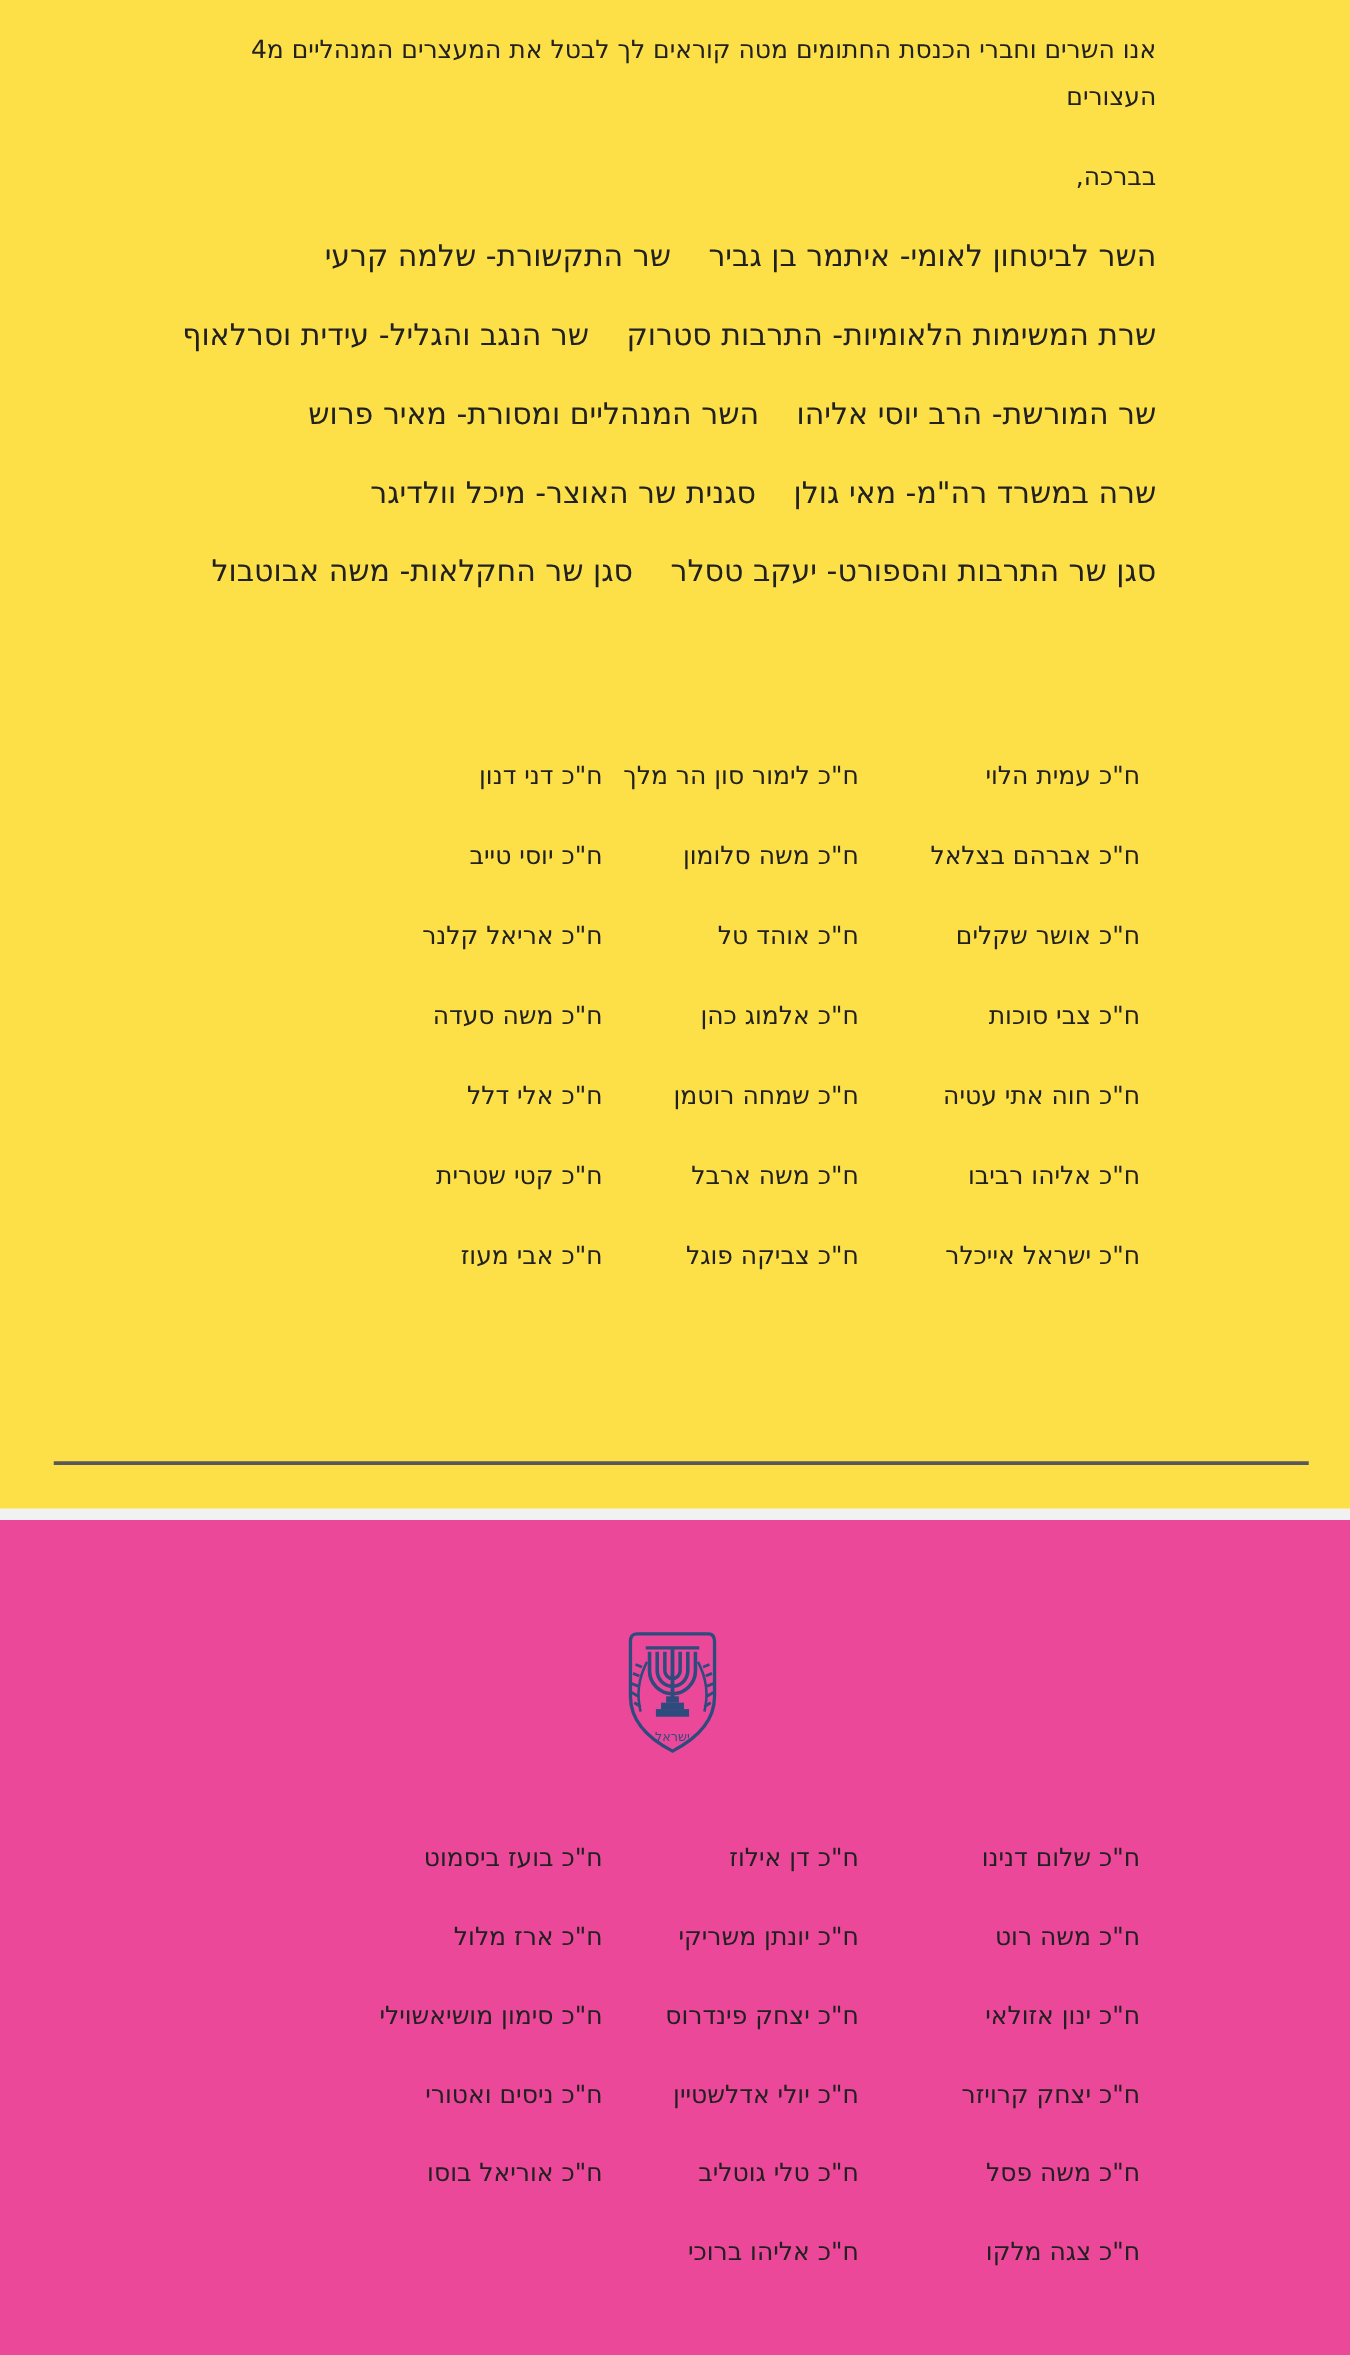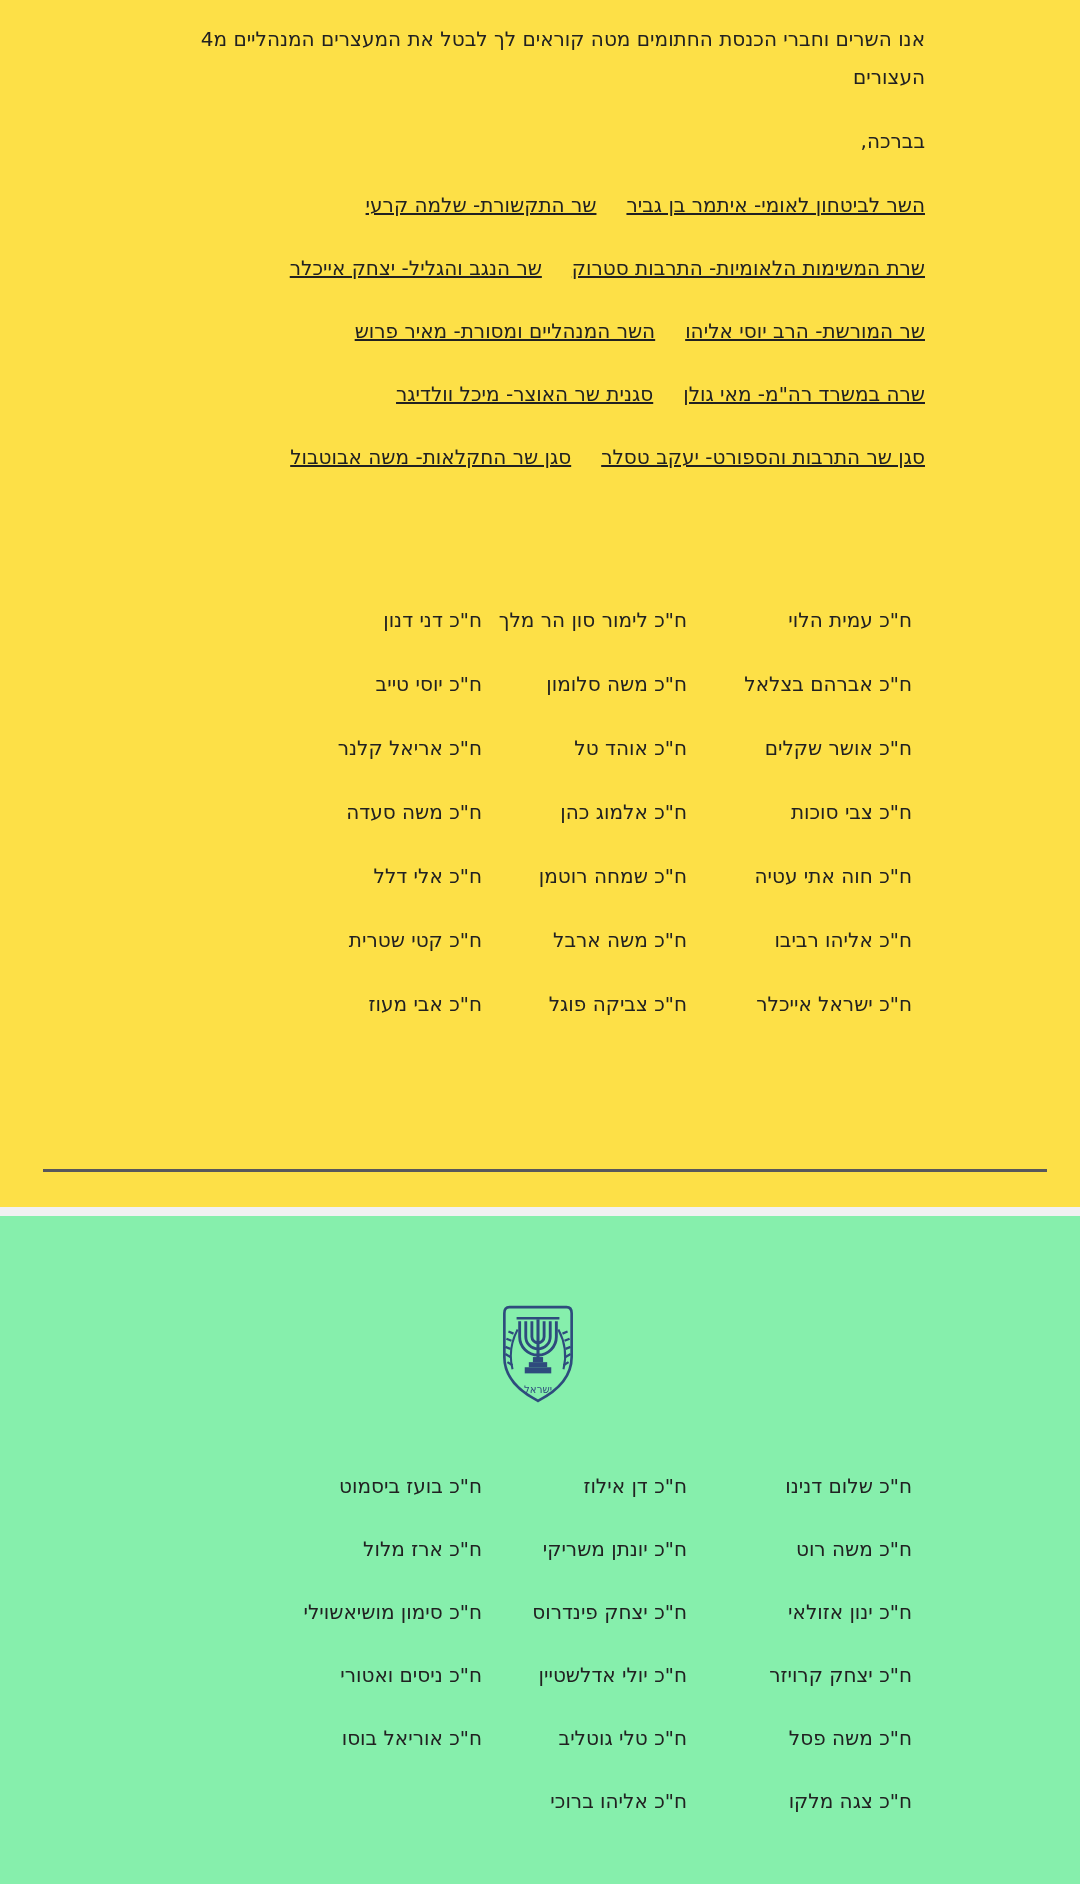--- a/index.html
+++ b/index.html
@@ -22,21 +22,21 @@
   .closing-word {
     position: absolute; top: 129px; right: 155px;
     font-size: 20px; text-align: left;
   }
   .ministers {
     position: absolute; top: 174px; right: 155px; left: 60px;
     text-align: right;
   }
   .minister-line {
     height: 63px; line-height: 63px;
-    font-size: 20px; white-space: nowrap; text-decoration: underline;
+    font-size: 24px; white-space: nowrap;
   }
   .minister-line .entry-right { margin-left: 30px; }
 
   table.mk-table {
     position: absolute; right: 168px;
     direction: rtl; border-collapse: collapse; table-layout: fixed;
   }
   table.mk-table td {
     font-size: 20px; text-align: right; vertical-align: middle;
     white-space: nowrap; padding: 0;
@@ -54,21 +54,21 @@
     background: #58585b;
   }
 
   
   .page-gap {
     position: absolute; top: 1207px; left: 0; width: 1080px; height: 9px;
     background: #f1f1f2;
   }
 
   
-  .page2 { position: absolute; top: 1216px; left: 0; width: 1080px; height: 668px; background: #86efac; }
+  .page2 { position: absolute; top: 1216px; left: 0; width: 1080px; height: 668px; background: #ec4899; }
 
   .emblem-wrap {
     position: absolute; top: 86px; left: 496px; width: 84px; height: 104px;
   }
   .emblem-wrap svg { width: 100%; height: 100%; display: block; }
 
   .mk-table-p2 { top: 238px; } 
 </style>
 </head>
 <body>
@@ -79,21 +79,21 @@
     <div>אנו השרים וחברי הכנסת החתומים מטה קוראים לך לבטל את המעצרים המנהליים מ4 העצורים</div>
   </div>
 
   <div class="closing-word rtl">בברכה,</div>
 
   <div class="ministers rtl">
     <div class="minister-line">
       <span class="entry-right">השר לביטחון לאומי- איתמר בן גביר</span><span>שר התקשורת- שלמה קרעי</span>
     </div>
     <div class="minister-line">
-      <span class="entry-right">שרת המשימות הלאומיות- התרבות סטרוק</span><span>שר הנגב והגליל- יצחק אייכלר</span>
+      <span class="entry-right">שרת המשימות הלאומיות- התרבות סטרוק</span><span>שר הנגב והגליל- עידית וסרלאוף</span>
     </div>
     <div class="minister-line">
       <span class="entry-right">שר המורשת- הרב יוסי אליהו</span><span>השר המנהליים ומסורת- מאיר פרוש</span>
     </div>
     <div class="minister-line">
       <span class="entry-right">שרה במשרד רה"מ- מאי גולן</span><span>סגנית שר האוצר- מיכל וולדיגר</span>
     </div>
     <div class="minister-line">
       <span class="entry-right">סגן שר התרבות והספורט- יעקב טסלר</span><span>סגן שר החקלאות- משה אבוטבול</span>
     </div>

